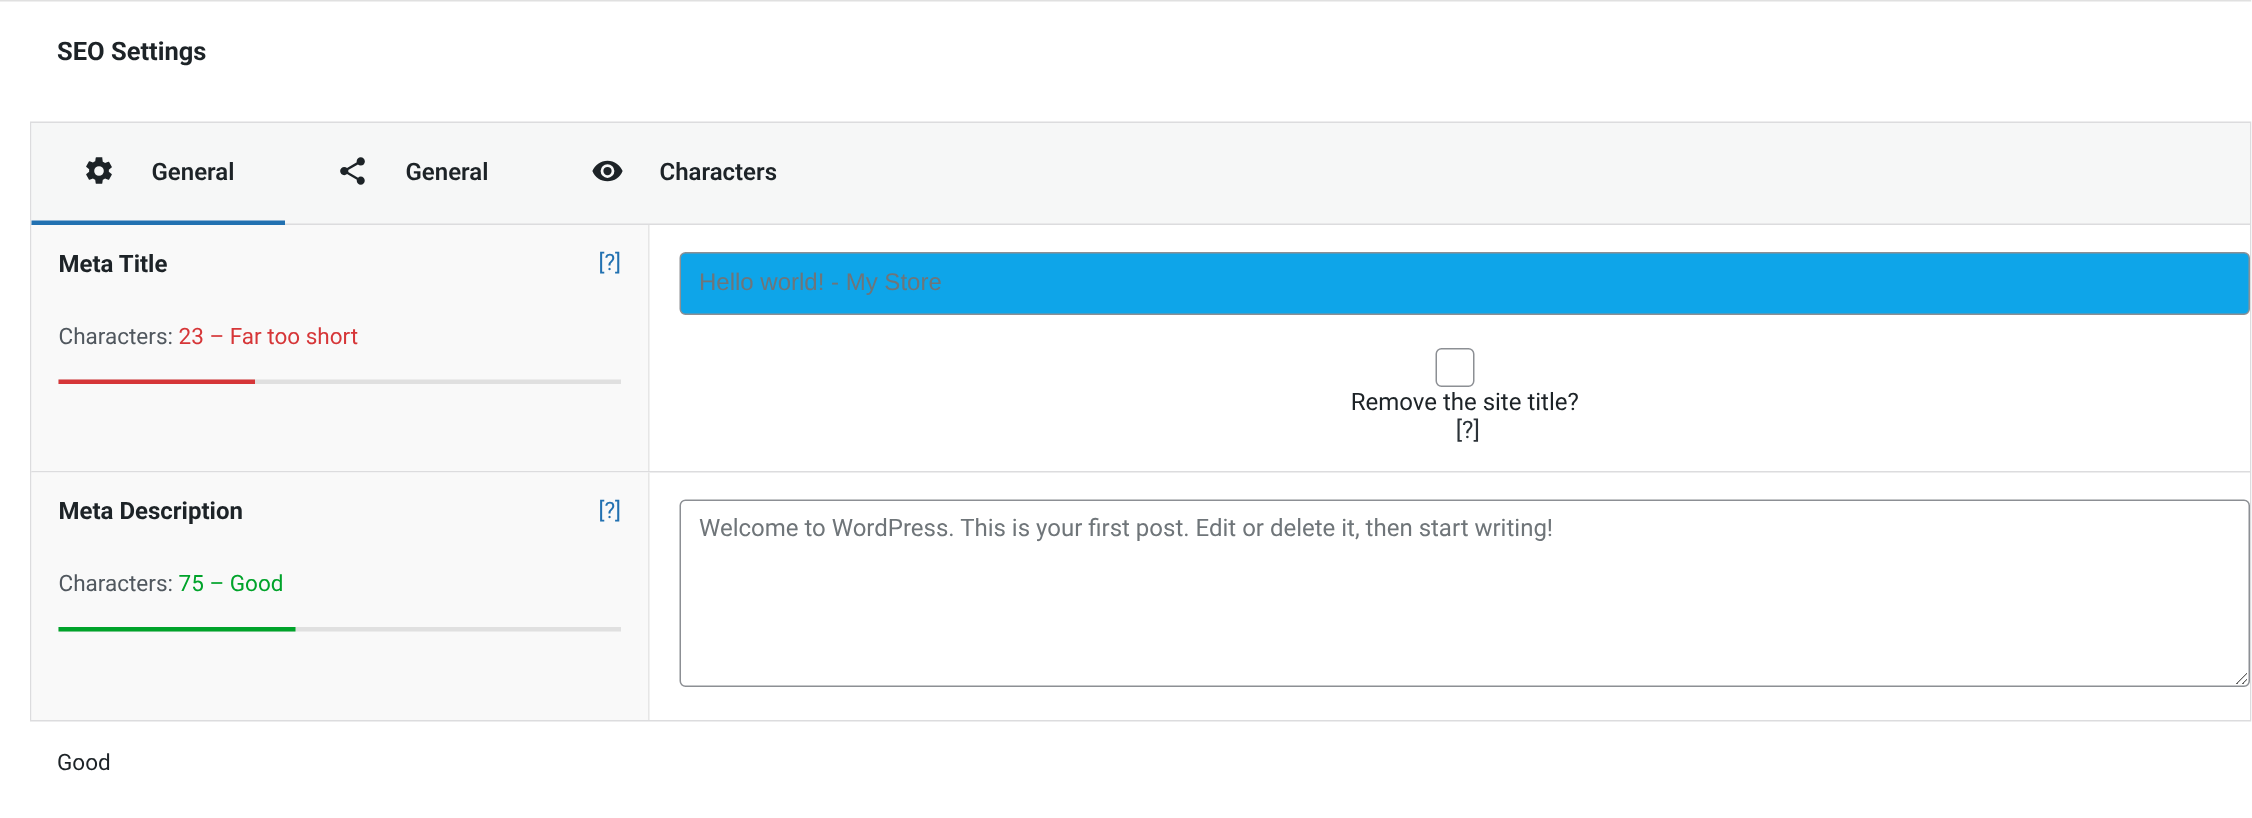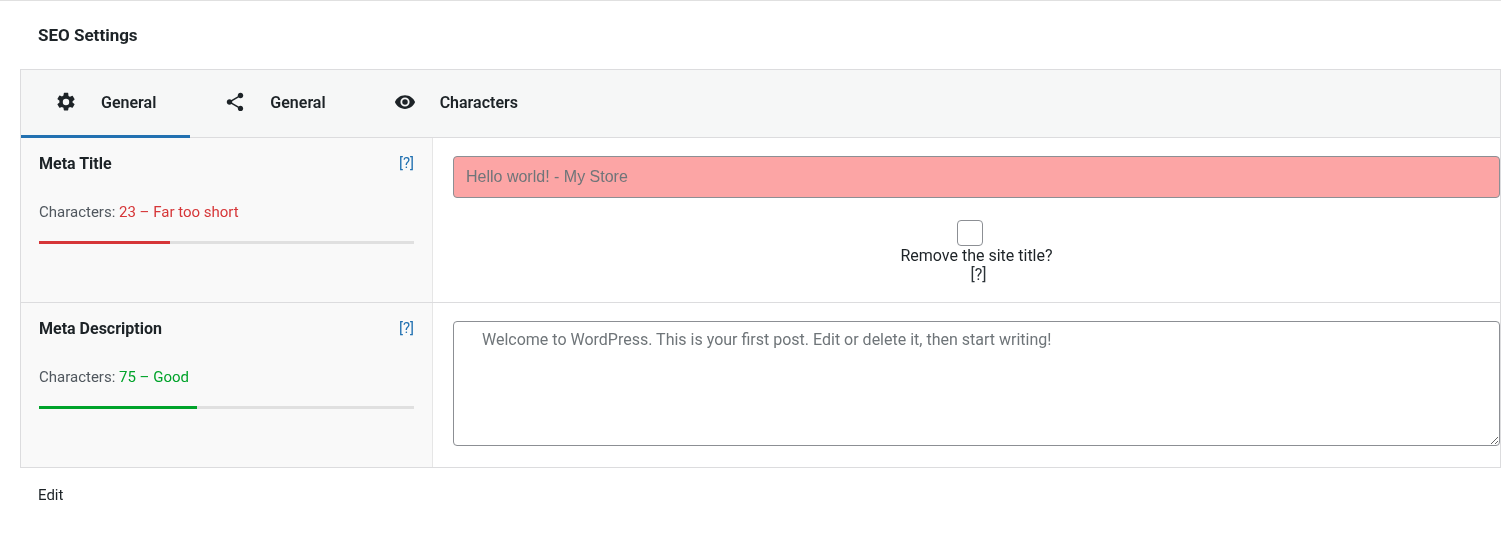--- a/index.html
+++ b/index.html
@@ -15,21 +15,21 @@
     border-top: 1px solid #e0e0e0;
     margin: 0;
   }
   .settings-title {
     font-size: 17px;
     font-weight: 700;
     padding: 24px 0 0 38px;
     color: #1d2327;
   }
   .meta-box {
-    margin: 24px 0 0 20px;
+    margin: 36px 0 0 20px;
     border: 1px solid #dcdcde;
     background: #fff;
   }
   .tab-nav {
     display: flex;
     align-items: center;
     background: #f6f7f7;
     border-bottom: 1px solid #dcdcde;
     height: 68px;
   }
@@ -110,29 +110,29 @@
     padding: 18px 0 18px 20px;
   }
   .text-input {
     width: 100%;
     height: 42px;
     border: 1px solid #8c8f94;
     border-radius: 4px;
     padding: 0 12px;
     font-size: 16px;
     color: #2c3338;
-    background: #fca5a5;
+    background: #0ea5e9;
   }
   .text-input::placeholder { color: #6f7579; }
   .textarea-input {
     width: 100%;
     height: 125px;
     border: 1px solid #8c8f94;
     border-radius: 4px;
-    padding: 8px 28px;
+    padding: 8px 12px;
     font-size: 16px;
     color: #2c3338;
     background: #fff;
     resize: vertical;
     font-family: inherit;
   }
   .textarea-input::placeholder { color: #6f7579; }
 
   .checkbox-row {
     display: flex;
@@ -240,13 +240,13 @@
         <div class="progress-fill good" style="width:42%"></div>
       </div>
     </div>
     <div class="field-input-cell">
       <textarea class="textarea-input" placeholder="Welcome to WordPress. This is your first post. Edit or delete it, then start writing!" style=""></textarea>
     </div>
   </div>
 
 </div>
 
-<div class="footer-meta-title">Edit</div>
+<div class="footer-meta-title">Good</div>
 
 </body></html>

